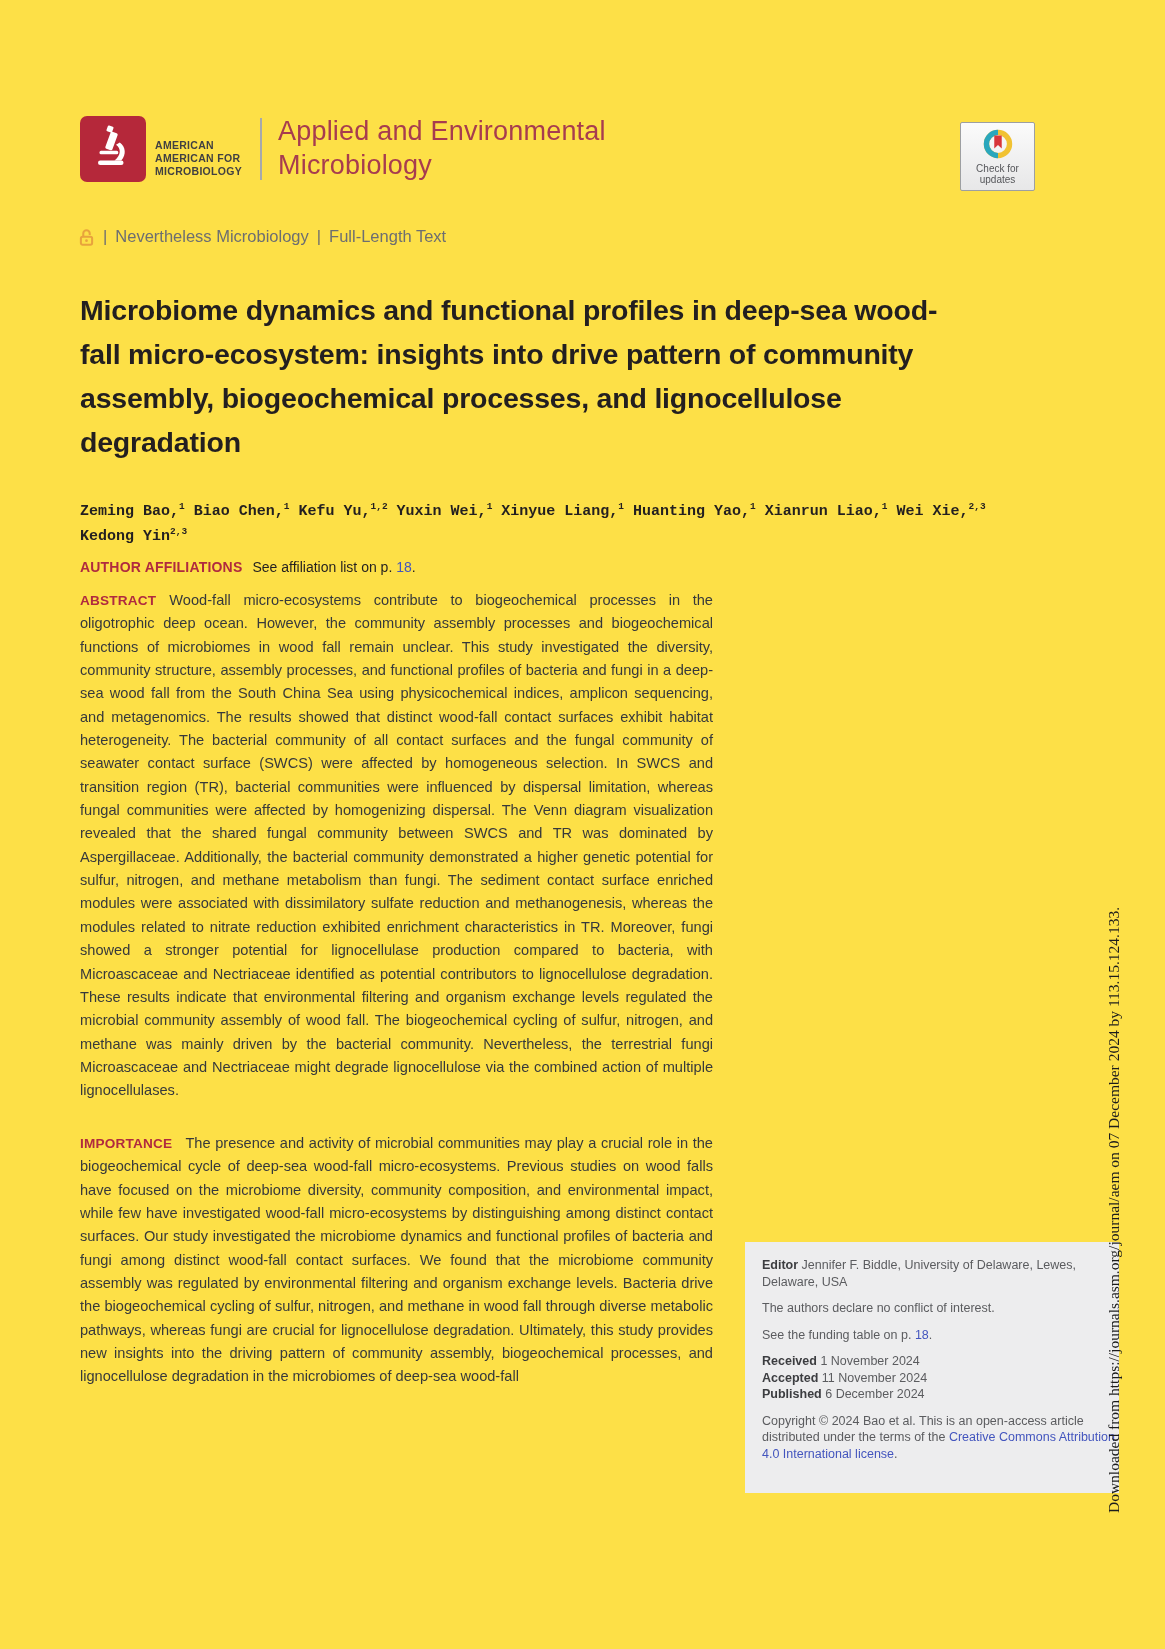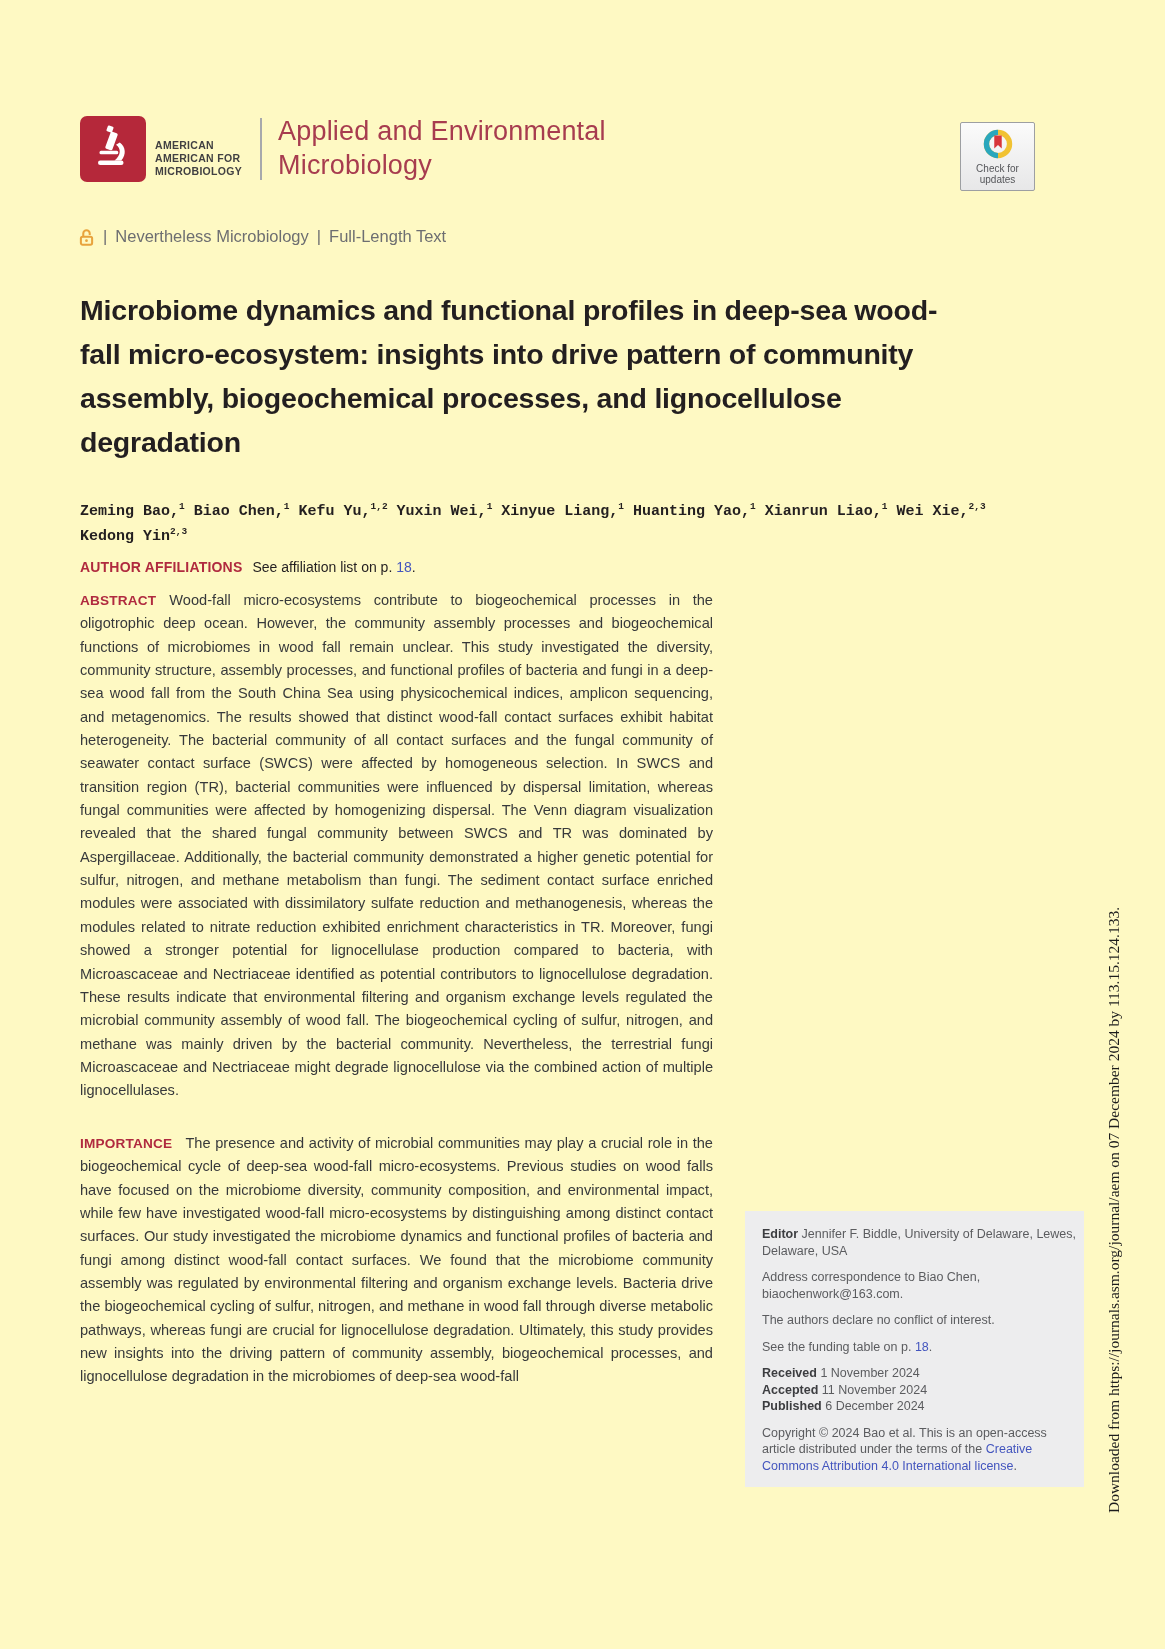--- a/index.html
+++ b/index.html
@@ -1,21 +1,21 @@
 <!DOCTYPE html>
 <html><head>
 <meta charset="utf-8">
 <style>
   * { margin: 0; padding: 0; box-sizing: border-box; }
   html, body { background: #ffffff; }
   .page {
     position: relative;
     width: 1165px;
     height: 1649px;
-    background: #fef9c3;
+    background: #fde047;
     font-family: "Liberation Sans", sans-serif;
     color: #2b2627;
     overflow: hidden;
   }
 
   
   .masthead { position: absolute; top: 116px; left: 80px; display: flex; align-items: flex-start; }
   .asm-logo {
     width: 66px; height: 66px; background: #b5283a; border-radius: 7px;
     display: flex; align-items: center; justify-content: center; flex: 0 0 auto;
@@ -71,21 +71,21 @@
     font-size: 14.6px; line-height: 23.35px; text-align: justify; color: #37393b;
   }
   .abstract-block { top: 589px; }
   .importance-block { top: 1132px; }
   .abstract-block .sec-label, .importance-block .sec-label { font-size: 13.6px; margin-right: 13px; }
 
   a.link { color: #4355be; text-decoration: none; cursor: pointer; }
 
   
   .sidebar-box {
-    position: absolute; left: 745px; top: 1211px; width: 339px; min-height: 251px;
+    position: absolute; left: 745px; top: 1242px; width: 374px; min-height: 251px;
     background: #ededee; padding: 15px 2px 13px 17px;
     font-size: 12.5px; color: #5b5c5f; line-height: 16.5px;
   }
   .sidebar-box p { margin-bottom: 10px; }
   .sidebar-box b { color: #3c3d40; }
   .sidebar-box .dates div { line-height: 16.5px; }
   .sidebar-box .dates { margin-bottom: 10px; }
 
   
   .footer {
@@ -182,21 +182,20 @@
   <div class="abstract-block">
     <span class="sec-label">ABSTRACT</span><span>Wood-fall micro-ecosystems contribute to biogeochemical processes in the oligotrophic deep ocean. However, the community assembly processes and biogeochemical functions of microbiomes in wood fall remain unclear. This study investigated the diversity, community structure, assembly processes, and functional profiles of bacteria and fungi in a deep-sea wood fall from the South China Sea using physicochemical indices, amplicon sequencing, and metagenomics. The results showed that distinct wood-fall contact surfaces exhibit habitat heterogeneity. The bacterial community of all contact surfaces and the fungal community of seawater contact surface (SWCS) were affected by homogeneous selection. In SWCS and transition region (TR), bacterial communities were influenced by dispersal limitation, whereas fungal communities were affected by homogenizing dispersal. The Venn diagram visualization revealed that the shared fungal community between SWCS and TR was dominated by Aspergillaceae. Additionally, the bacterial community demonstrated a higher genetic potential for sulfur, nitrogen, and methane metabolism than fungi. The sediment contact surface enriched modules were associated with dissimilatory sulfate reduction and methanogenesis, whereas the modules related to nitrate reduction exhibited enrichment characteristics in TR. Moreover, fungi showed a stronger potential for lignocellulase production compared to bacteria, with Microascaceae and Nectriaceae identified as potential contributors to lignocellulose degradation. These results indicate that environmental filtering and organism exchange levels regulated the microbial community assembly of wood fall. The biogeochemical cycling of sulfur, nitrogen, and methane was mainly driven by the bacterial community. Nevertheless, the terrestrial fungi Microascaceae and Nectriaceae might degrade lignocellulose via the combined action of multiple lignocellulases.</span>
   </div>
 
   <div class="importance-block">
     <span class="sec-label">IMPORTANCE</span><span>The presence and activity of microbial communities may play a crucial role in the biogeochemical cycle of deep-sea wood-fall micro-ecosystems. Previous studies on wood falls have focused on the microbiome diversity, community composition, and environmental impact, while few have investigated wood-fall micro-ecosystems by distinguishing among distinct contact surfaces. Our study investigated the microbiome dynamics and functional profiles of bacteria and fungi among distinct wood-fall contact surfaces. We found that the microbiome community assembly was regulated by environmental filtering and organism exchange levels. Bacteria drive the biogeochemical cycling of sulfur, nitrogen, and methane in wood fall through diverse metabolic pathways, whereas fungi are crucial for lignocellulose degradation. Ultimately, this study provides new insights into the driving pattern of community assembly, biogeochemical processes, and lignocellulose degradation in the microbiomes of deep-sea wood-fall</span>
   </div>
 
   <div class="sidebar-box">
     <p><b>Editor</b><span> Jennifer F. Biddle, University of Delaware, Lewes, Delaware, USA</span></p>
-    <p><span>Address correspondence to Biao Chen, biaochenwork@163.com.</span></p>
     <p><span>The authors declare no conflict of interest.</span></p>
     <p><span>See the funding table on p. </span><a class="link">18</a><span>.</span></p>
     <div class="dates">
       <div><b>Received</b><span> 1 November 2024</span></div>
       <div><b>Accepted</b><span> 11 November 2024</span></div>
       <div><b>Published</b><span> 6 December 2024</span></div>
     </div>
     <p style="margin-bottom:0;"><span>Copyright © 2024 Bao et al. This is an open-access article distributed under the terms of the </span><a class="link">Creative Commons Attribution 4.0 International license</a><span>.</span></p>
   </div>
 

